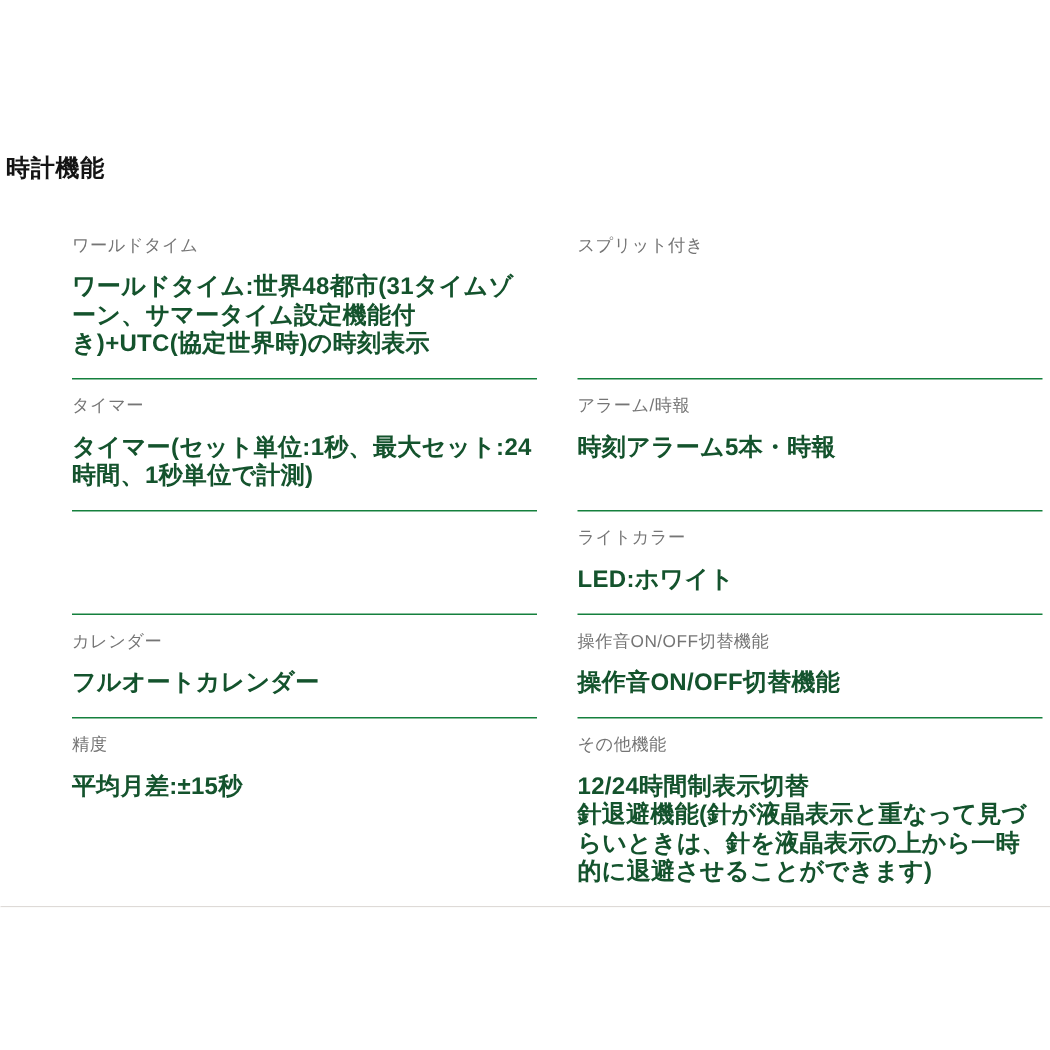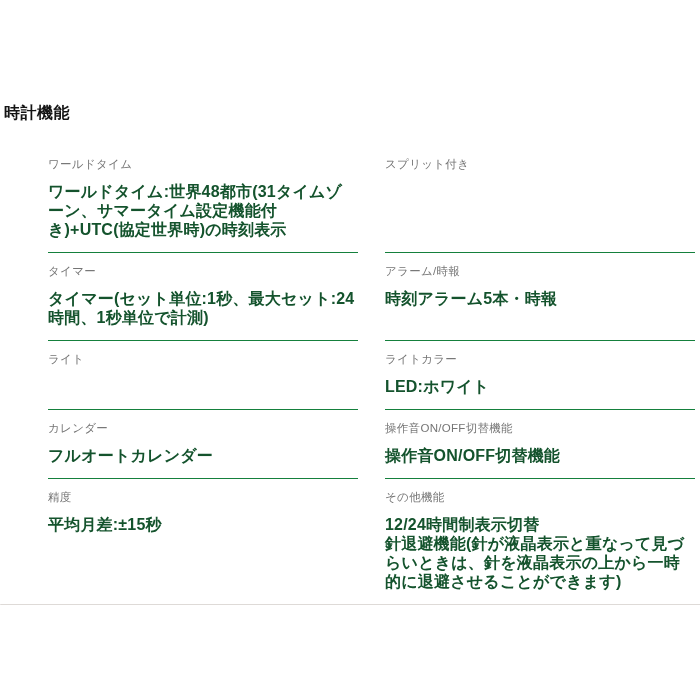--- a/index.html
+++ b/index.html
@@ -78,21 +78,20 @@
     <div class="cell bt">
       <div class="spec-label">タイマー</div>
       <div class="spec-value">タイマー(セット単位:1秒、最大セット:24時間、1秒単位で計測)</div>
     </div>
     <div class="cell bt">
       <div class="spec-label">アラーム/時報</div>
       <div class="spec-value">時刻アラーム5本・時報</div>
     </div>
 
     <div class="cell bt">
-      <div class="spec-label">ライト</div>
     </div>
     <div class="cell bt">
       <div class="spec-label">ライトカラー</div>
       <div class="spec-value">LED:ホワイト</div>
     </div>
 
     <div class="cell bt">
       <div class="spec-label">カレンダー</div>
       <div class="spec-value">フルオートカレンダー</div>
     </div>

